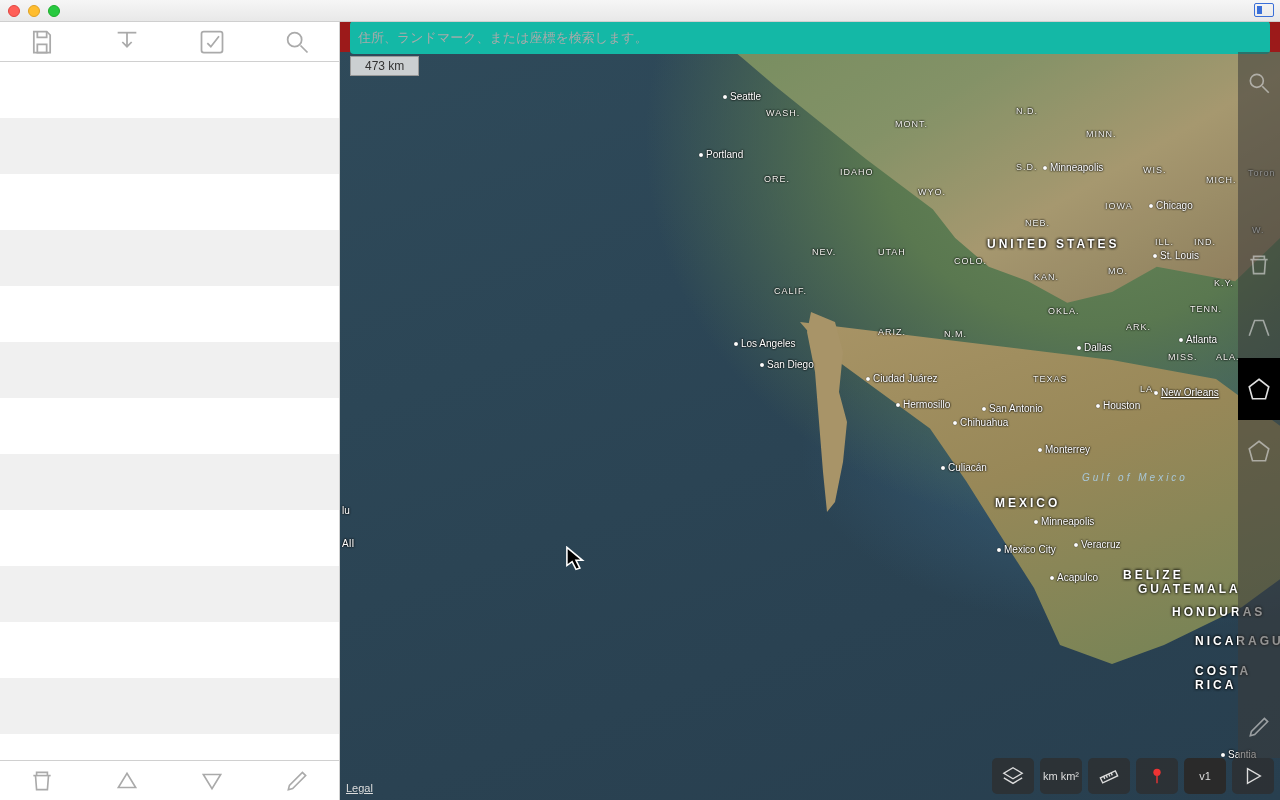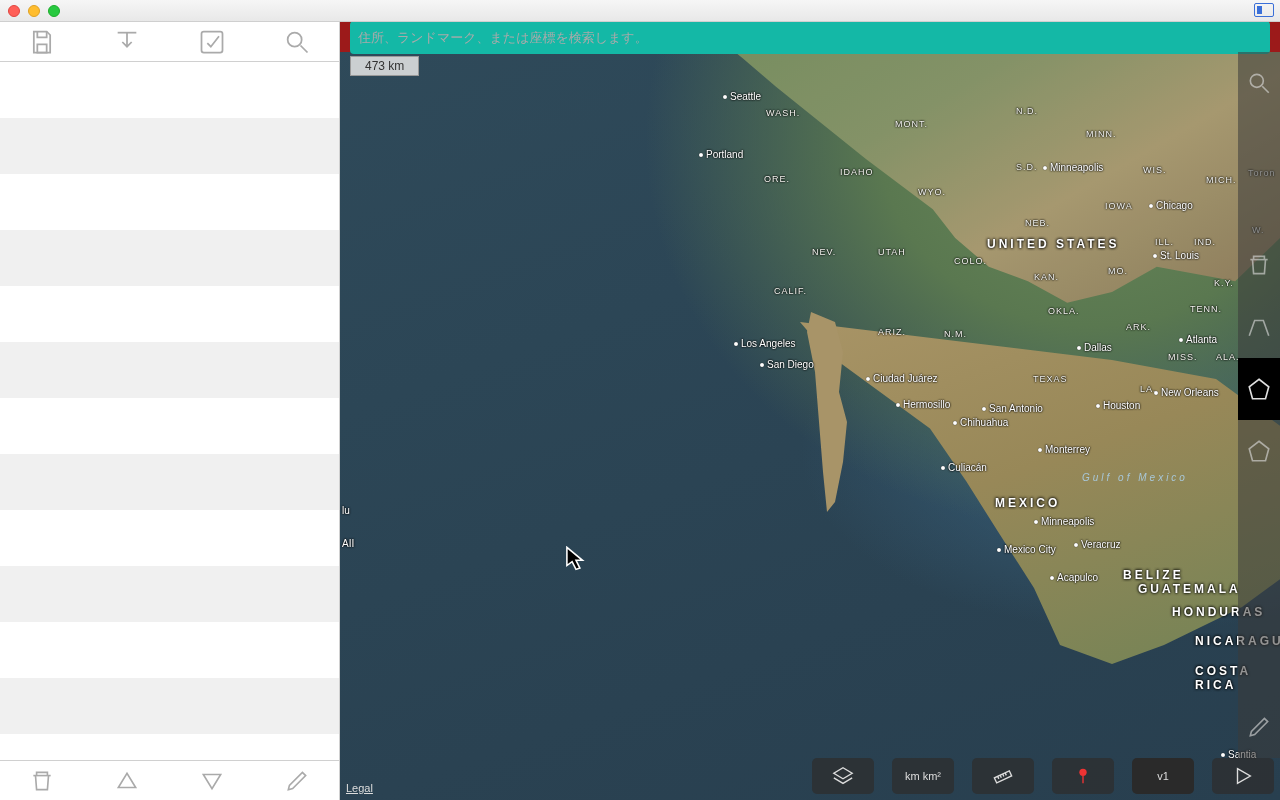--- a/index.html
+++ b/index.html
@@ -156,25 +156,24 @@
   .rtool svg{width:26px;height:26px;stroke:#e0e0e0;fill:none;stroke-width:1.5;}
   .rtool .gap{flex:0 0 120px;}
 
   
   .brbar{
     position:absolute; right:6px; bottom:6px;
     display:flex;gap:6px;align-items:center;
     z-index:25;
   }
   .brbtn{
-    width:62px;height:36px;border-radius:5px;
+    width:42px;height:36px;border-radius:5px;
     background:rgba(45,45,45,0.75);color:#ddd;
     display:flex;align-items:center;justify-content:center;
     font-size:11px;
-    margin-left:12px;
   }
   .brbtn svg{width:22px;height:22px;stroke:#ddd;fill:none;stroke-width:1.5;}
   .brbtn.dark{background:#2a2a2a;}
 </style>
 </head>
 <body>
 
 <div class="titlebar">
   <div class="traffic">
     <div class="dot red"></div>
@@ -313,21 +312,21 @@
           <div class="city" style="left: 383px; top: 69px;">Seattle</div>
           <div class="city" style="left: 359px; top: 127px;">Portland</div>
           <div class="city" style="left: 703px; top: 140px;">Minneapolis</div>
           <div class="city" style="left: 809px; top: 178px;">Chicago</div>
           <div class="city" style="left: 813px; top: 228px;">St. Louis</div>
           <div class="city" style="left: 839px; top: 312px;">Atlanta</div>
           <div class="city" style="left: 737px; top: 320px;">Dallas</div>
           <div class="city" style="left: 394px; top: 316px;">Los Angeles</div>
           <div class="city" style="left: 420px; top: 337px;">San Diego</div>
           <div class="city" style="left: 526px; top: 351px;">Ciudad Juárez</div>
-          <div class="city" style="left: 814px; top: 365px;">New Orleans</div>
+          <div class="city" style="left: 814px; top: 365px; text-decoration: underline;">New Orleans</div>
           <div class="city" style="left: 556px; top: 377px;">Hermosillo</div>
           <div class="city" style="left: 642px; top: 381px;">San Antonio</div>
           <div class="city" style="left: 756px; top: 378px;">Houston</div>
           <div class="city" style="left: 613px; top: 395px;">Chihuahua</div>
           <div class="city" style="left: 698px; top: 422px;">Monterrey</div>
           <div class="city" style="left: 601px; top: 440px;">Culiacán</div>
           <div class="city" style="left: 694px; top: 494px;">Minneapolis</div>
           <div class="city" style="left: 657px; top: 522px;">Mexico City</div>
           <div class="city" style="left: 734px; top: 517px;">Veracruz</div>
           <div class="city" style="left: 710px; top: 550px;">Acapulco</div>

